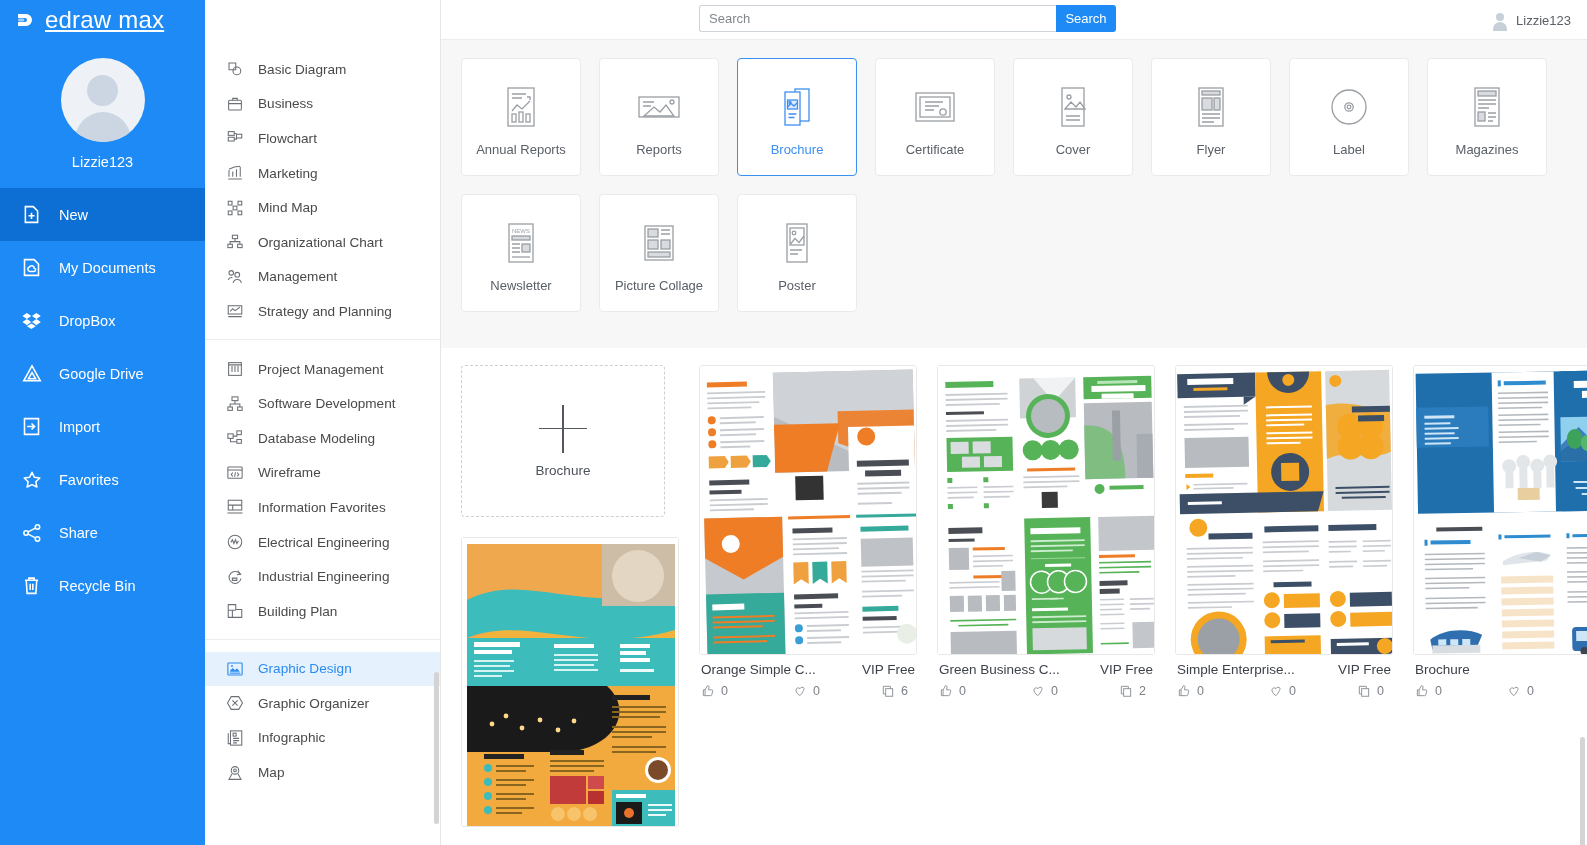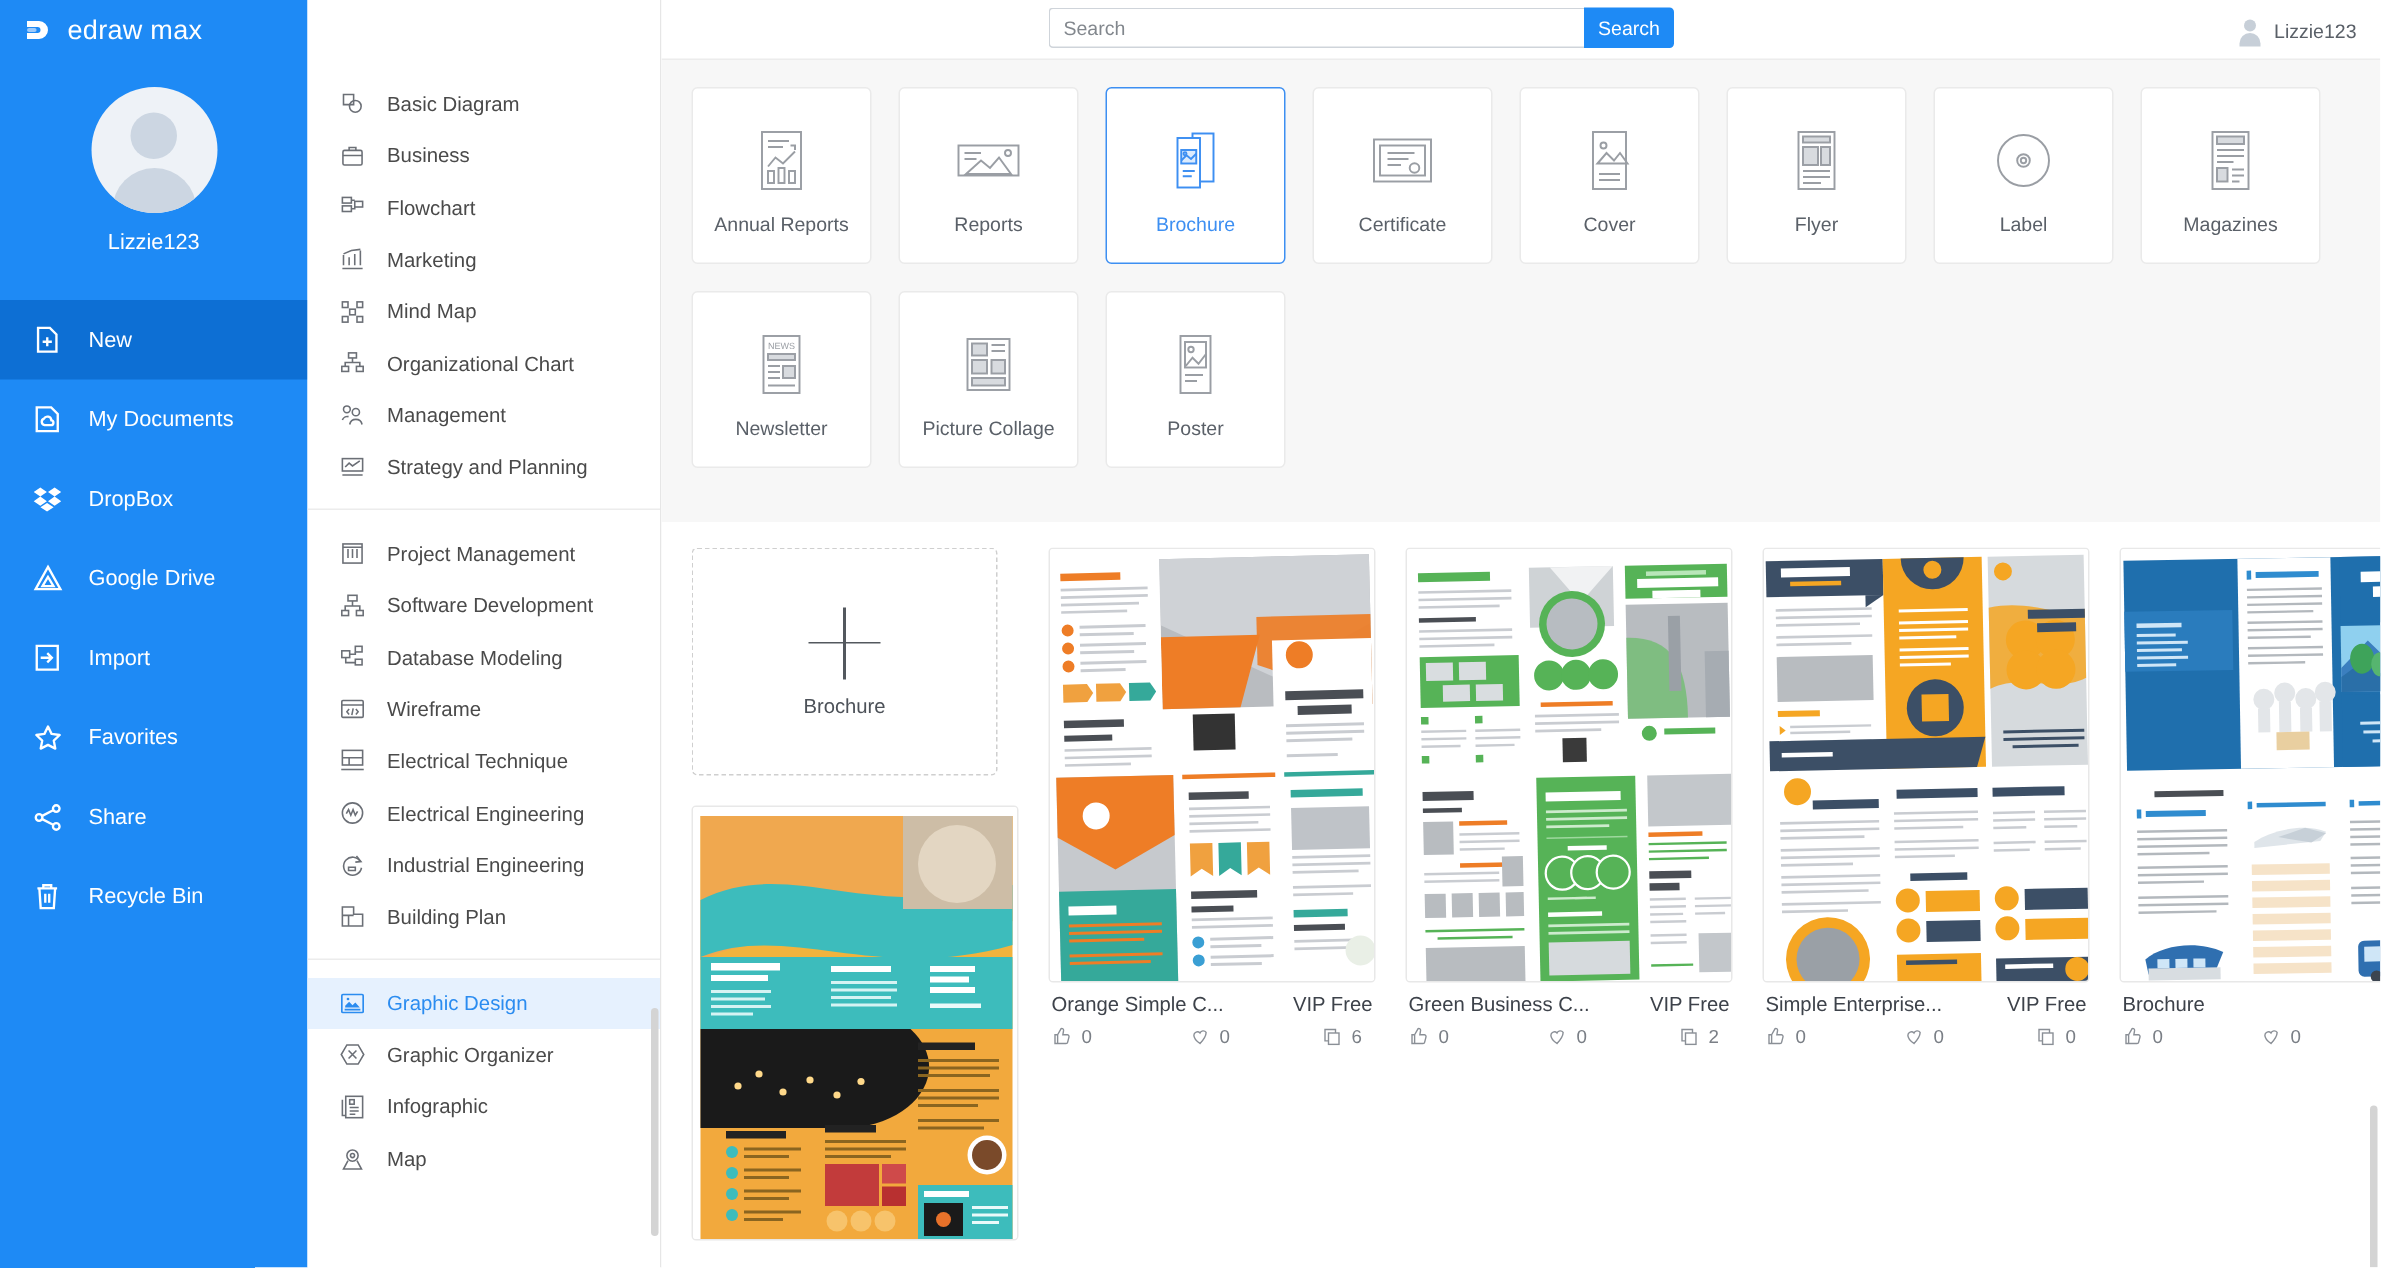--- a/index.html
+++ b/index.html
@@ -12,31 +12,31 @@
   }
   .app { position:relative; width:1587px; height:845px; display:flex; }
 
   
   .sidebar {
     width:205px; height:845px; background:#1e8af5; flex:0 0 205px;
     position:relative; overflow:hidden;
   }
   .brand { height:40px; display:flex; align-items:center; padding-left:14px; gap:9px; }
   .brand-logo { width:22px; height:22px; display:block; }
-  .brand-text { color:#fff; font-size:18px; letter-spacing:.2px; font-weight:400; }
+  .brand-text { color:#fff; font-size:24px; letter-spacing:.2px; font-weight:400;text-decoration:underline; }
   .profile { padding-top:18px; text-align:center; }
   .avatar-big {
     width:84px; height:84px; border-radius:50%; background:#eef2f7; margin:0 auto;
     position:relative; overflow:hidden;
   }
   .avatar-big .head { position:absolute; width:31px; height:31px; border-radius:50%; background:#ccd6e2; left:26.5px; top:17px;}
   .avatar-big .body { position:absolute; width:56px; height:40px; border-radius:28px 28px 0 0; background:#ccd6e2; left:14px; top:54px;}
   .profile-name { color:#fff; font-size:14.5px; margin-top:12px; }
 
-  .nav { margin-top:30px; }
+  .nav { margin-top:18px; }
   .nav-item {
     height:53px; display:flex; align-items:center; gap:16px; padding-left:20px;
     color:#ffffff; font-size:14.5px; cursor:pointer;
   }
   .nav-item.active { background:#0d6fd4; }
   .nav-ico { width:23px; height:23px; flex:0 0 23px; display:flex; align-items:center; justify-content:center;}
   .nav-ico svg { display:block; }
 
   
   .catpanel {
@@ -371,21 +371,21 @@
         <span>Wireframe</span>
       </div>
       <div class="cat-item">
         <span class="cat-ico">
           <svg width="18" height="18" viewBox="0 0 24 24" fill="none" stroke="#6b6f76" stroke-width="1.4">
             <rect x="3" y="3" width="18" height="13"></rect>
               <path d="M3 9.5h18M9 9.5V16"></path>
             <path d="M2 20h20"></path>
           </svg>
         </span>
-        <span>Electrical Technique</span>
+        <span>Information Favorites</span>
       </div>
       <div class="cat-item">
         <span class="cat-ico">
           <svg width="18" height="18" viewBox="0 0 24 24" fill="none" stroke="#6b6f76" stroke-width="1.4">
             <circle cx="12" cy="12" r="9"></circle>
               <path d="M6.5 12.5 8.5 9l2 5 2-5 2 5 2-3.5"></path>
           </svg>
         </span>
         <span>Electrical Engineering</span>
       </div>

